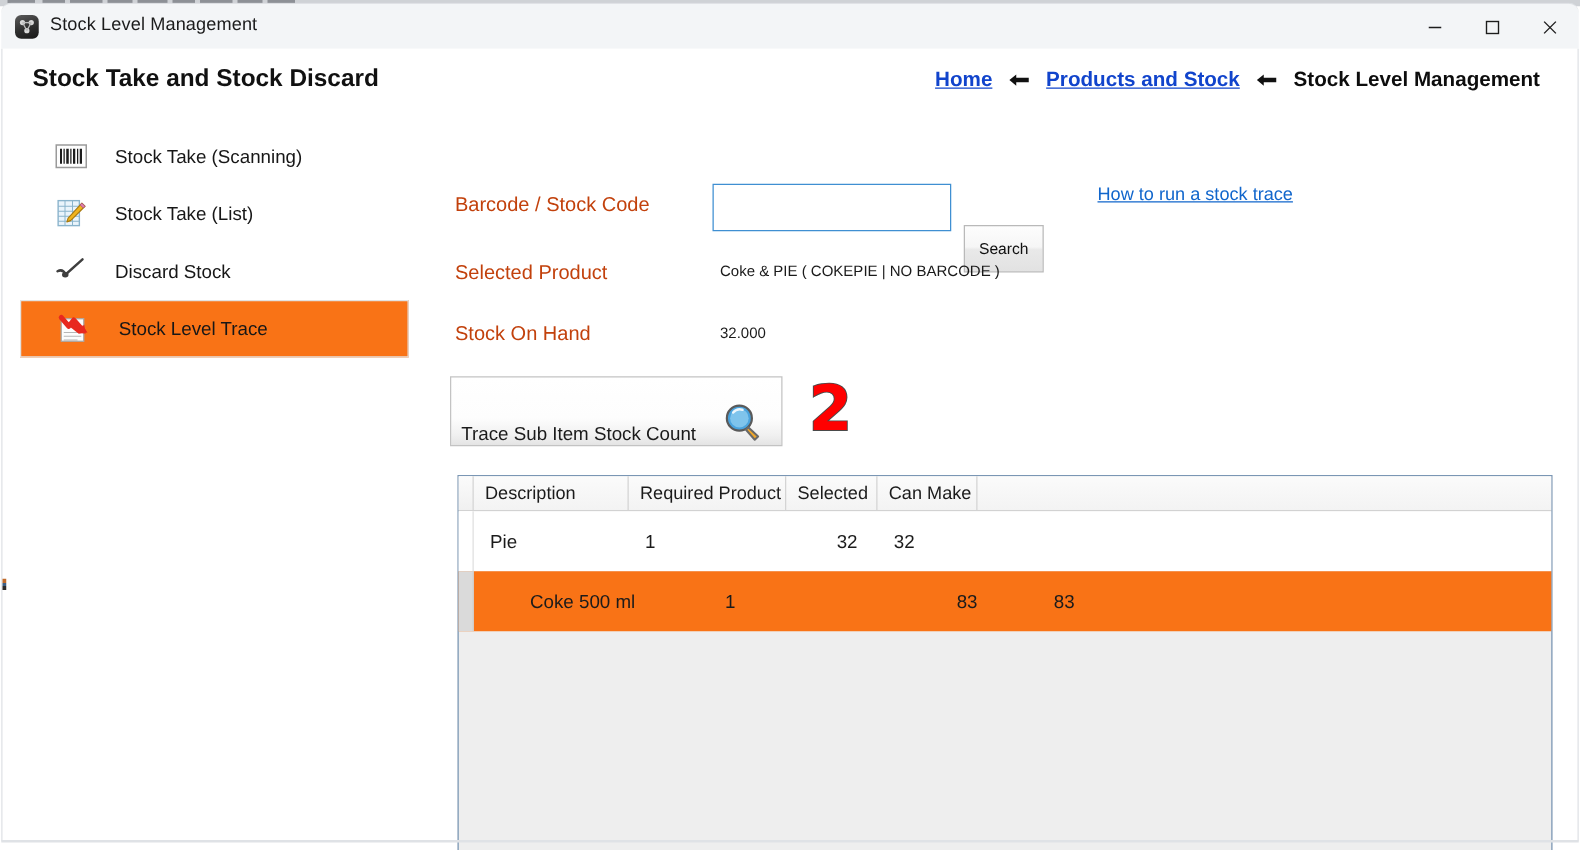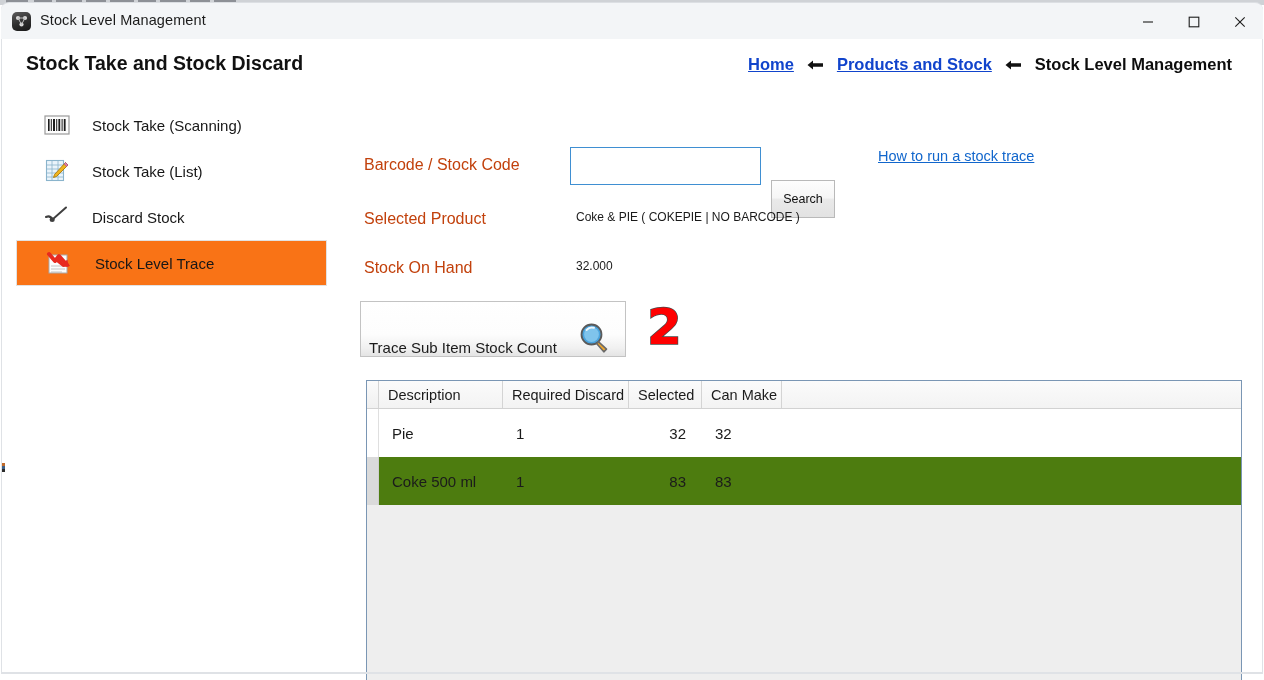--- a/index.html
+++ b/index.html
@@ -303,21 +303,21 @@
     width: 100%;
   }
   .grid-row {
     height: 48px;
     display: flex;
     align-items: center;
     background: #ffffff;
     box-sizing: border-box;
     cursor: pointer;
   }
-  .grid-row.alt { background: #4d7c0f; }
+  .grid-row.alt { background: #f97316; gap: 32px; }
   .gr-rowhdr {
     width: 12px; height: 100%;
     flex: none;
     background: #ffffff;
     border-right: 1px solid #dfdfdf;
     box-sizing: border-box;
   }
   .grid-row.alt .gr-rowhdr { background: #dadada; border-right-color: #cfcfcf; }
   .gr-cell {
     height: 100%;
@@ -500,21 +500,21 @@
 
     <div class="annot" id="annot-2">2</div>
 
     <div class="annot" id="annot-1">1</div>
 
     <div class="grid-panel">
 
       <div class="grid-head">
         <div class="gh-corner"></div>
         <div class="gh-cell" style="width:124px">Description</div>
-        <div class="gh-cell" style="width:126px">Required Discard</div>
+        <div class="gh-cell" style="width:126px">Required Product</div>
         <div class="gh-cell" style="width:73px">Selected</div>
         <div class="gh-cell" style="width:80px">Can Make</div>
         <div class="gh-filler"></div>
       </div>
 
       <div class="grid-body">
 
         <div class="grid-row">
           <div class="gr-rowhdr"></div>
           <div class="gr-cell left" style="width:124px">Pie</div>

